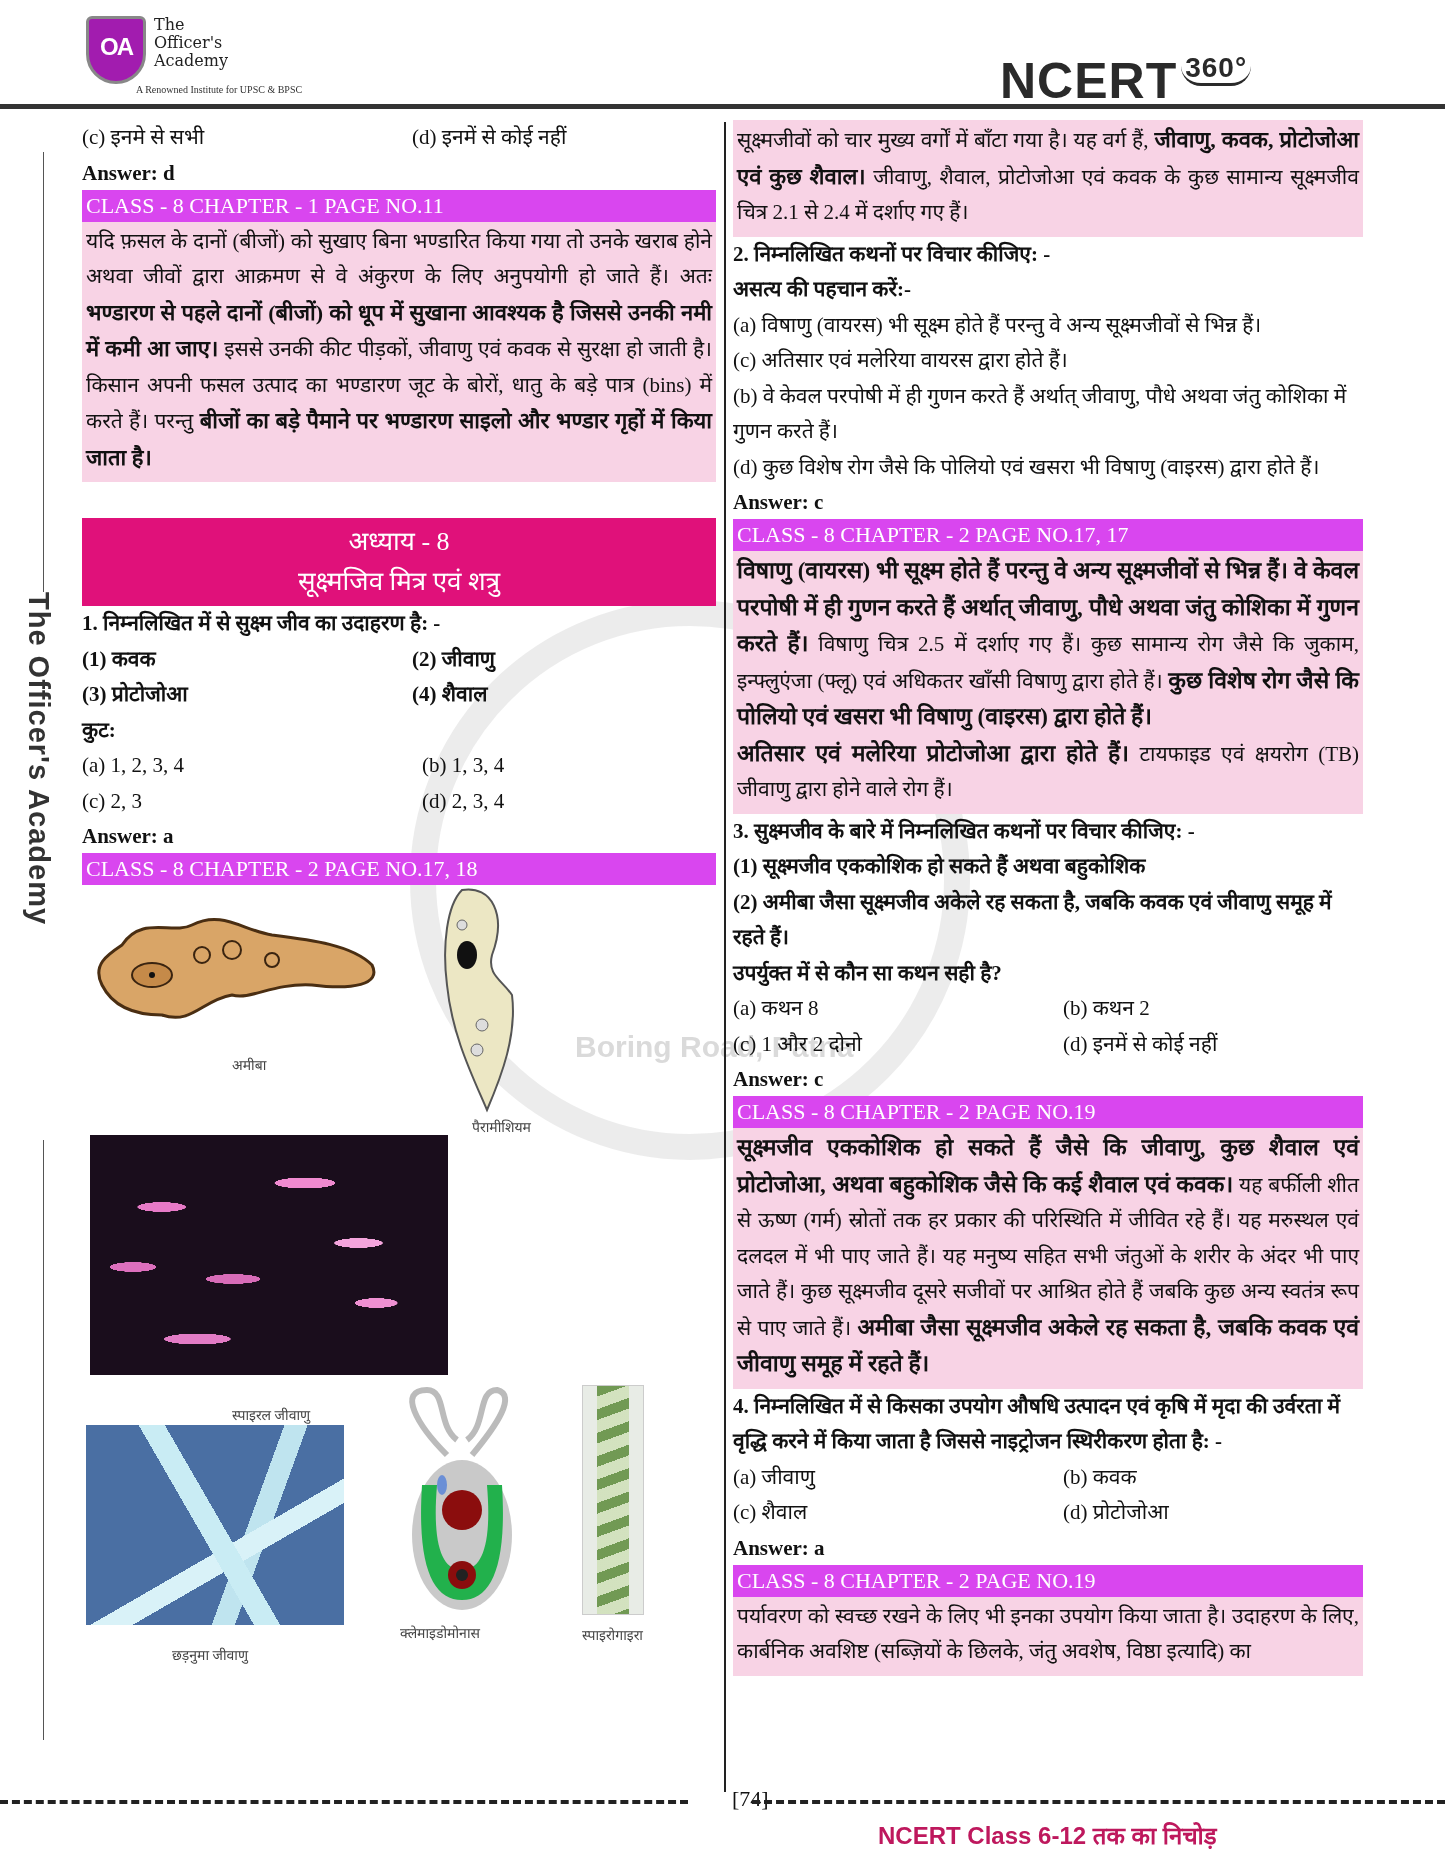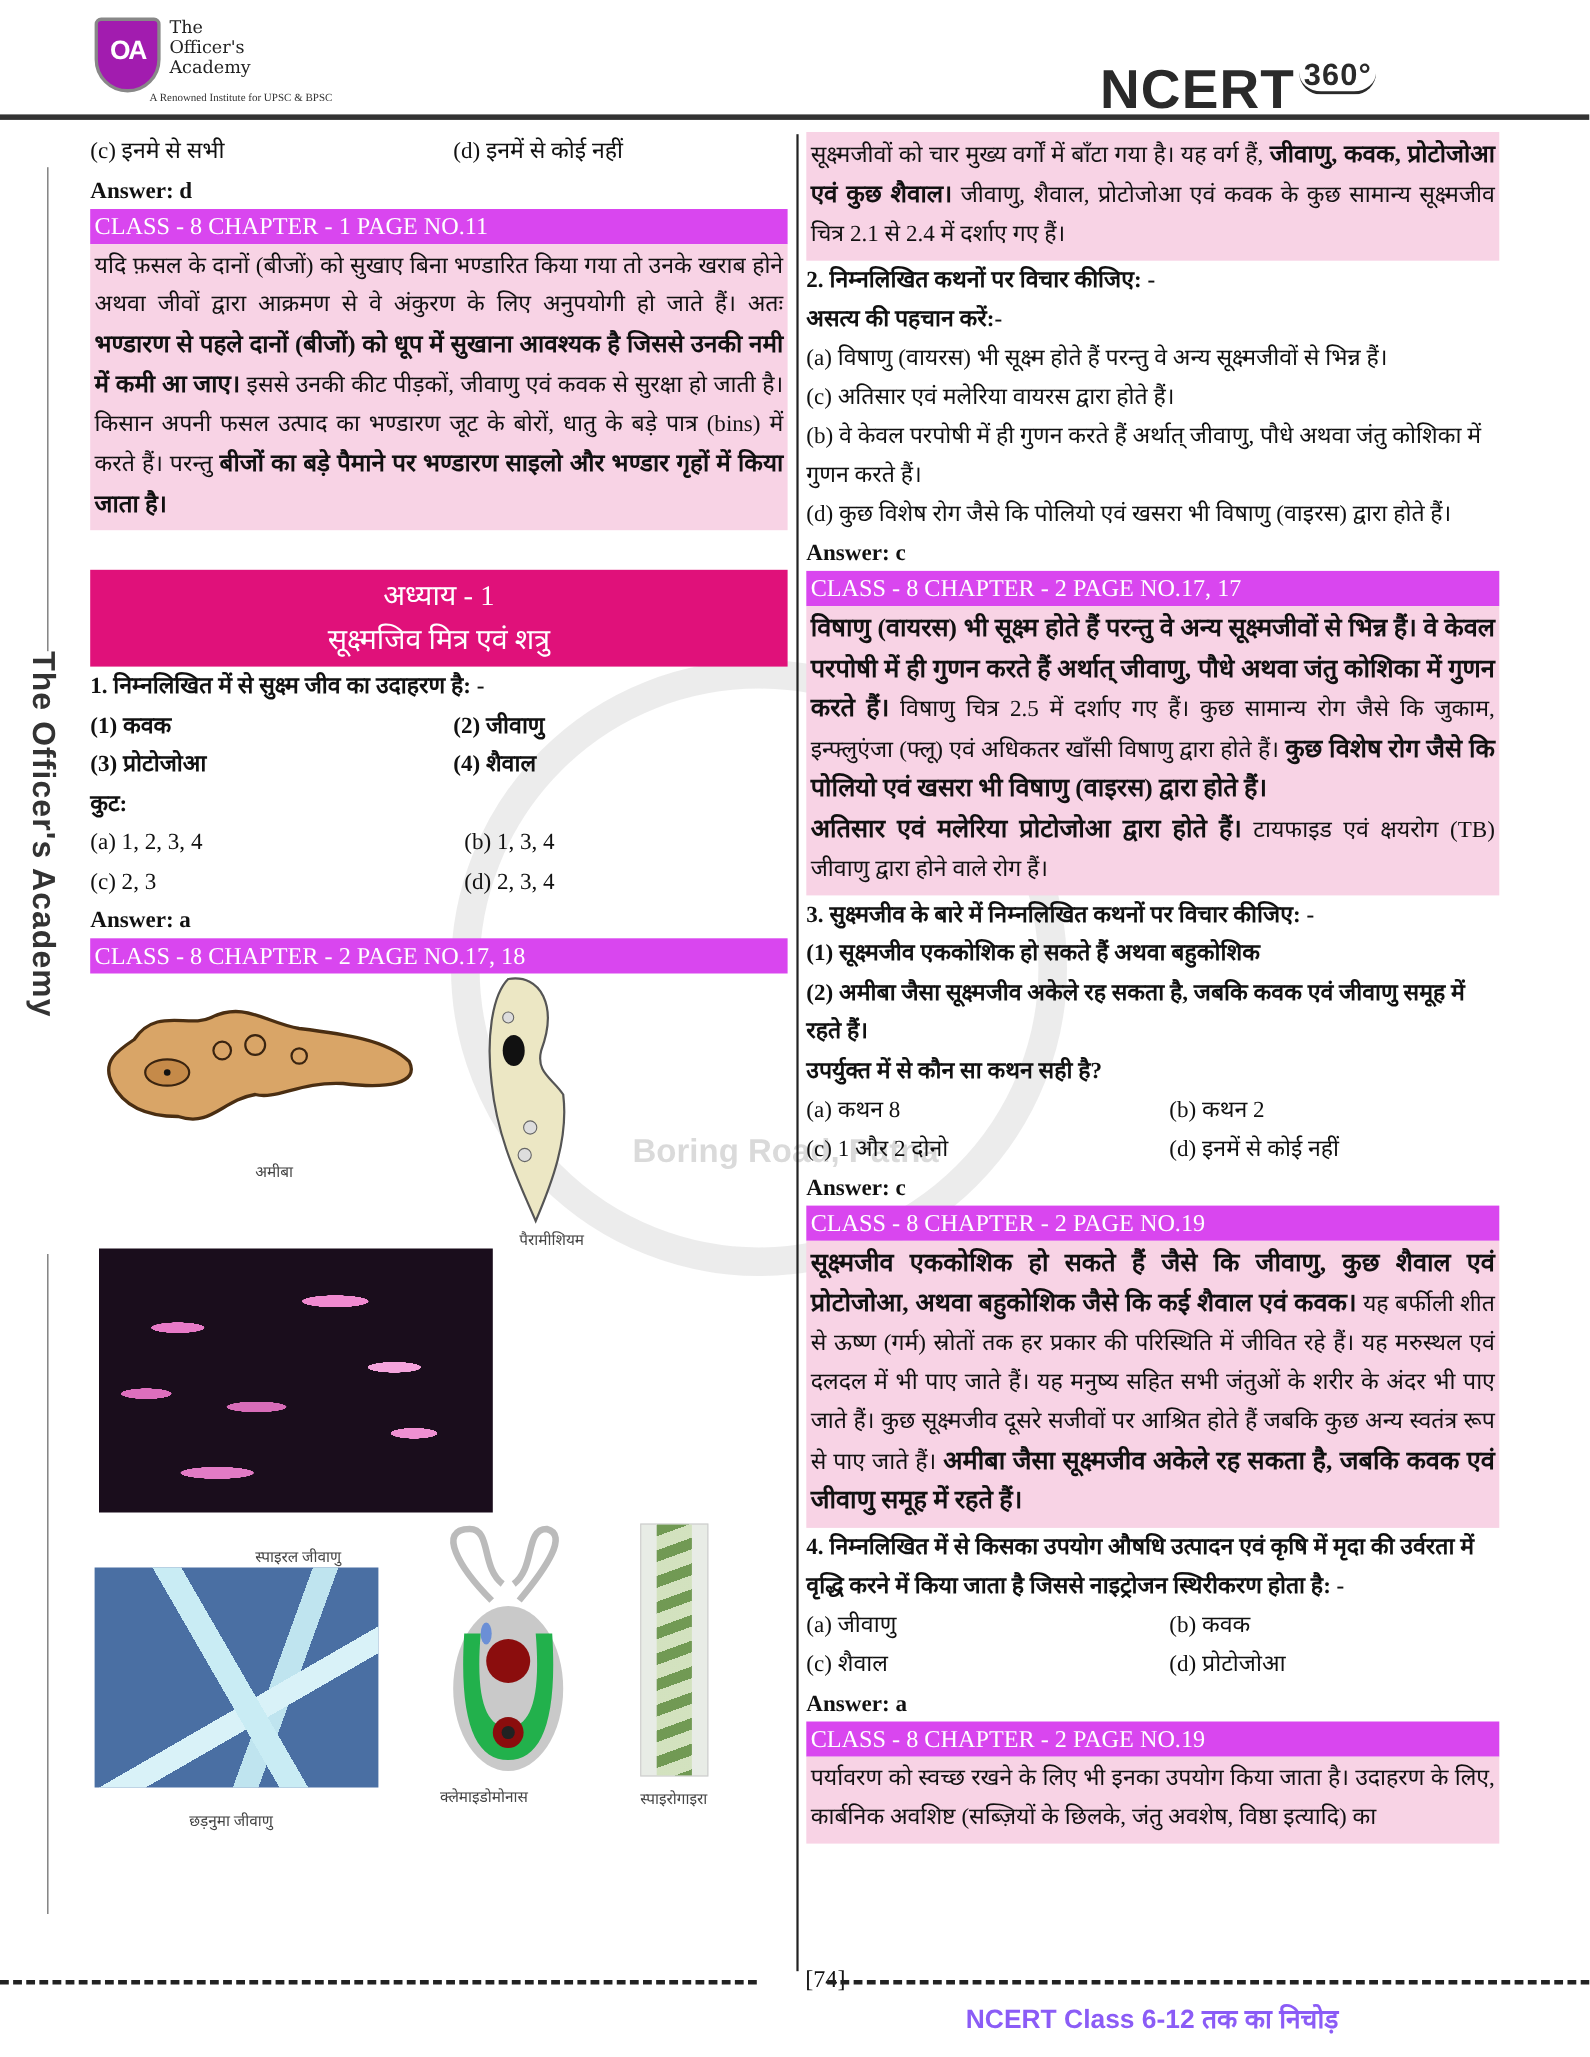--- a/index.html
+++ b/index.html
@@ -75,21 +75,21 @@
   .fig-spiro { position: absolute; left: 500px; top: 500px; width: 62px; height: 230px; background: #e8ece6; border: 1px solid #ccc; }
   .fig-spiro::before { content:""; position:absolute; left: 14px; top: 0; width: 32px; height: 100%;
     background: repeating-linear-gradient(160deg, #5c8b3a 0 10px, #cfe0b8 10px 22px); opacity: .85; }
   .watermark { position: absolute; left: 410px; top: 600px; width: 560px; height: 560px; border-radius: 50%;
     border: 26px solid rgba(170,170,170,0.22); pointer-events: none; }
   .wm-text { position: absolute; left: 575px; top: 1030px; font-family: "Liberation Sans", sans-serif; font-weight: bold; font-size: 30px; color: rgba(150,150,150,0.35); pointer-events:none; }
 
   
   .footer-rule { position: absolute; top: 1800px; height: 0; border-top: 4px dashed #222; }
   .page-no { position: absolute; left: 732px; top: 1786px; font-size: 22px; font-family: "Liberation Serif", serif; }
-  .footer-tag { position: absolute; left: 878px; top: 1818px; font-family: "Liberation Sans", sans-serif; font-weight: bold; font-size: 24px; color: #8b5cf6; }
+  .footer-tag { position: absolute; left: 878px; top: 1818px; font-family: "Liberation Sans", sans-serif; font-weight: bold; font-size: 24px; color: #be185d; }
 </style>
 </head>
 <body>
 
 <div class="header">
   <div class="logo">
     <div class="shield">
         <span>OA</span>
       </div>
     <div class="logo-text">
@@ -121,21 +121,21 @@
 
   <div class="pinkbar">CLASS - 8 CHAPTER - 1 PAGE NO.11</div>
   <div class="pinkbox">
     <div class="line" style="text-align:justify;">
       <span>यदि फ़सल के दानों (बीजों) को सुखाए बिना भण्डारित किया गया तो उनके खराब होने अथवा जीवों द्वारा आक्रमण से वे अंकुरण के लिए अनुपयोगी हो जाते हैं। अतः</span>
       <span class="b" style="font-size:22px;">भण्डारण से पहले दानों (बीजों) को धूप में सुखाना आवश्यक है जिससे उनकी नमी में कमी आ जाए।</span><span> इससे उनकी कीट पीड़कों, जीवाणु एवं कवक से सुरक्षा हो जाती है। किसान अपनी फसल उत्पाद का भण्डारण जूट के बोरों, धातु के बड़े पात्र (bins) में करते हैं। परन्तु </span><span class="b" style="font-size:22px;">बीजों का बड़े पैमाने पर भण्डारण साइलो और भण्डार गृहों में किया जाता है।</span>
     </div>
   </div>
 
   <div class="chapterbar">
-    <div>अध्याय - 1</div>
+    <div>अध्याय - 8</div>
     <div>सूक्ष्मजिव मित्र एवं शत्रु</div>
   </div>
 
   <div class="line b">1. निम्नलिखित में से सुक्ष्म जीव का उदाहरण है: -</div>
   <div class="grid2 line b">
     <span>(1) कवक</span>
       <span>(2) जीवाणु</span>
     <span>(3) प्रोटोजोआ</span>
       <span>(4) शैवाल</span>
   </div>

